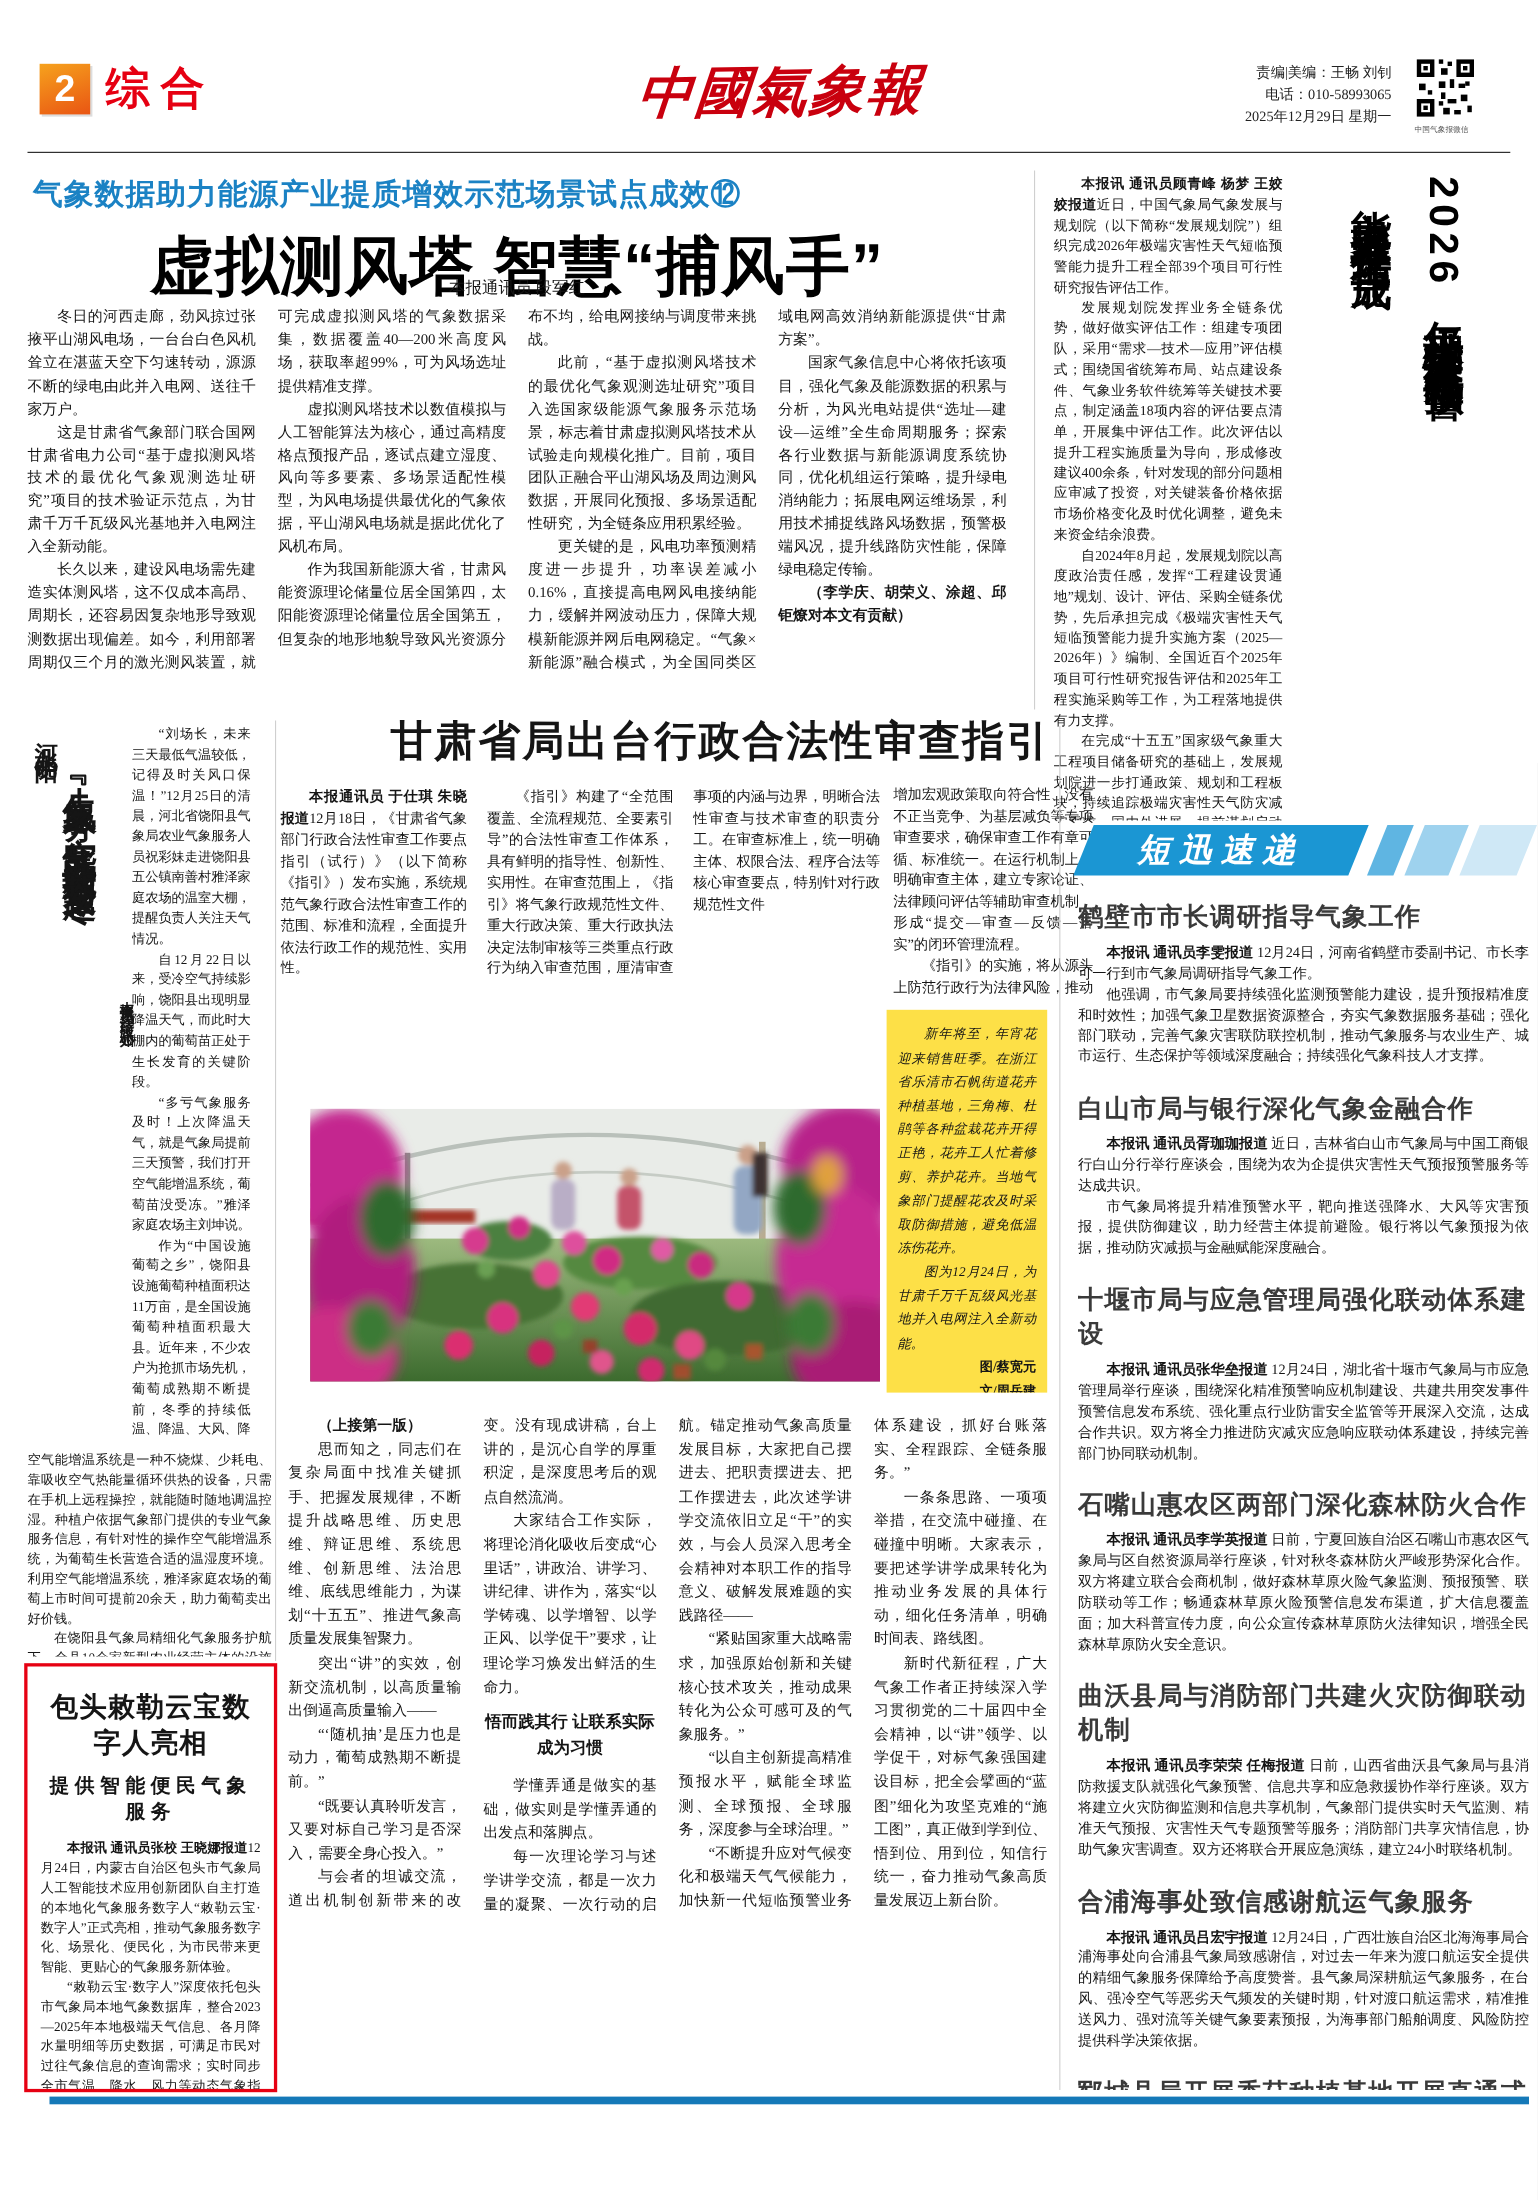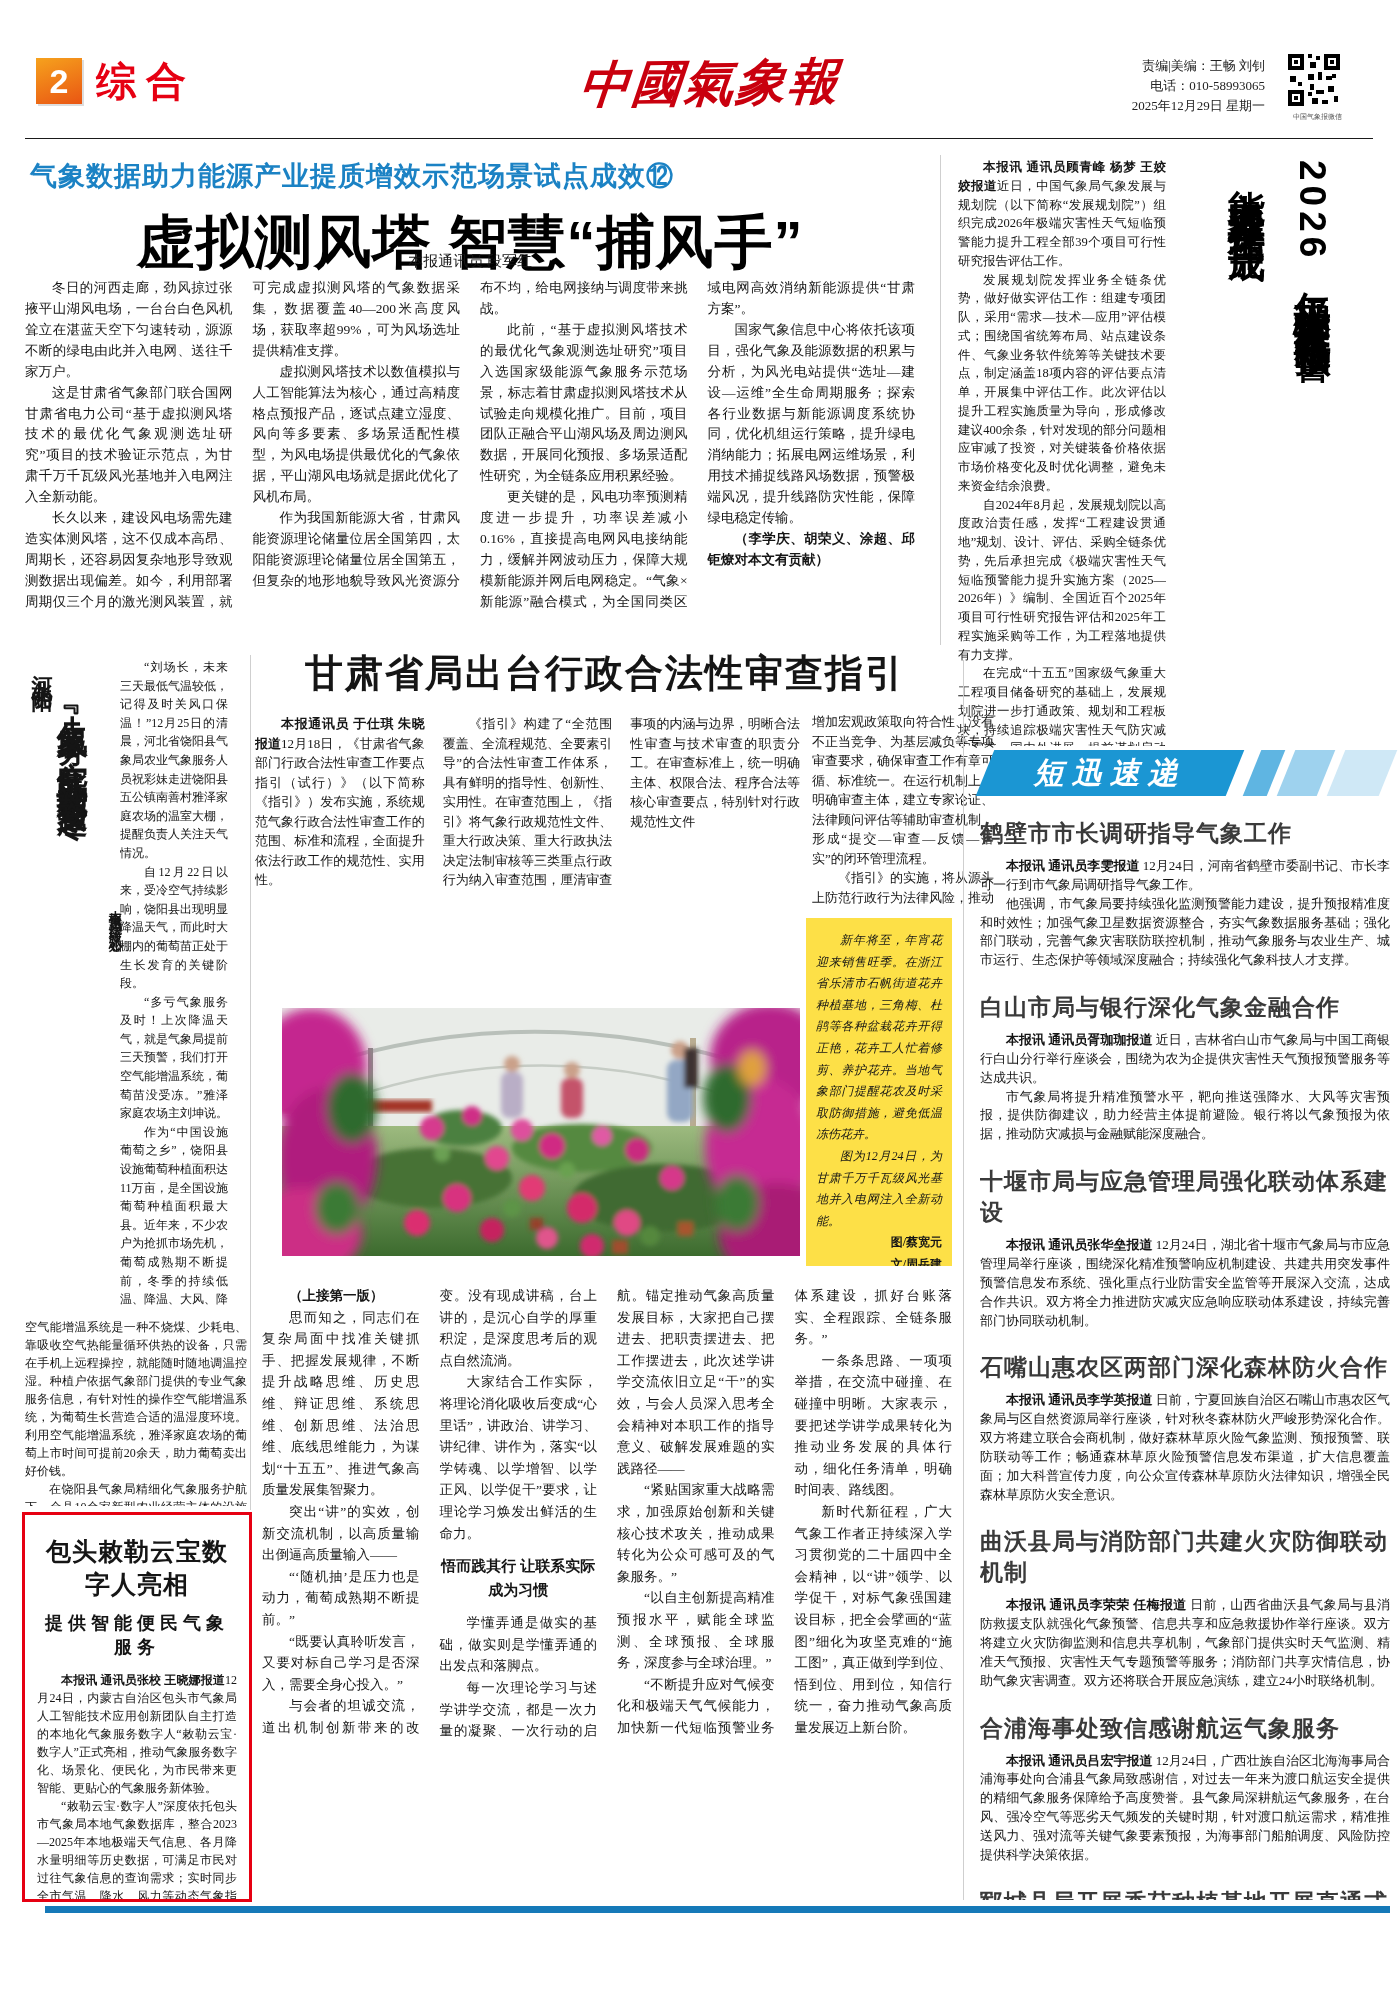--- a/index.html
+++ b/index.html
@@ -32,21 +32,21 @@
   .rs-lead{font-weight:bold;}
   .vtitle{writing-mode:vertical-rl;font-weight:bold;color:#000;}
   .vtitle .vline{font-size:37px;letter-spacing:5px;margin-left:16px;white-space:nowrap;}
   
   .v-kicker{writing-mode:vertical-rl;font-size:21px;font-weight:bold;letter-spacing:6px;}
   .v-big{writing-mode:vertical-rl;font-size:31px;font-weight:bold;letter-spacing:4px;line-height:1.25;}
   .v-byline{writing-mode:vertical-rl;font-size:13px;font-weight:bold;letter-spacing:2px;}
   .narrow-body{font-size:12px;line-height:1.55;overflow:hidden;}
   .wide-body{font-size:12px;line-height:1.5;overflow:hidden;}
   
-  .gansu-title{font-size:38px;font-weight:bold;text-align:center;letter-spacing:2px;}
+  .gansu-title{font-size:38px;font-weight:bold;text-align:right;letter-spacing:2px;}
   .gansu-body{font-size:13px;line-height:1.5;overflow:hidden;}
   
   .caption-box{background:#fde047;padding:12px 10px;font-size:12px;line-height:1.8;
                font-style:italic;overflow:hidden;font-family:Liberation Serif, serif;}
   .caption-box p{text-indent:2em;}
   .cap-credit{text-align:right;font-style:normal;font-weight:bold;text-indent:0;}
   
   .cont-body{font-size:13.5px;line-height:1.6;}
   .cont-note{font-weight:bold;}
   .subhead{font-weight:bold;text-align:center;text-indent:0;font-size:15px;margin:10px 0;
@@ -58,21 +58,21 @@
   .rb-body{font-size:12px;line-height:1.5;}
   
   .banner{background:#1b96d3;transform:skewX(-22deg);display:flex;align-items:center;justify-content:center;}
   .banner-text{transform:skewX(22deg);color:#fff;font-size:30px;font-weight:bold;font-style:italic;letter-spacing:8px;white-space:nowrap;}
   .stripe{transform:skewX(-22deg);}
   .brief{margin-bottom:22px;}
   .brief h3{margin:0 0 8px 0;font-size:23px;color:#3a3a3a;letter-spacing:1px;}
   .brief p{font-size:13px;line-height:1.45;}
   .brief .bl{font-weight:bold;}
   .blue-bar{background:#1579b8;}
-  .qr-cap{font-size:7px;text-align:right;color:#555;}
+  .qr-cap{font-size:7px;text-align:left;color:#555;}
 </style>
 </head>
 <body>
 
 <div id="page">
 
   <div class="abs" style="left:36px;top:58px;display:flex;align-items:center;">
     <div class="pnum sans">2</div>
     <div class="section-name sans">综合</div>
   </div>

